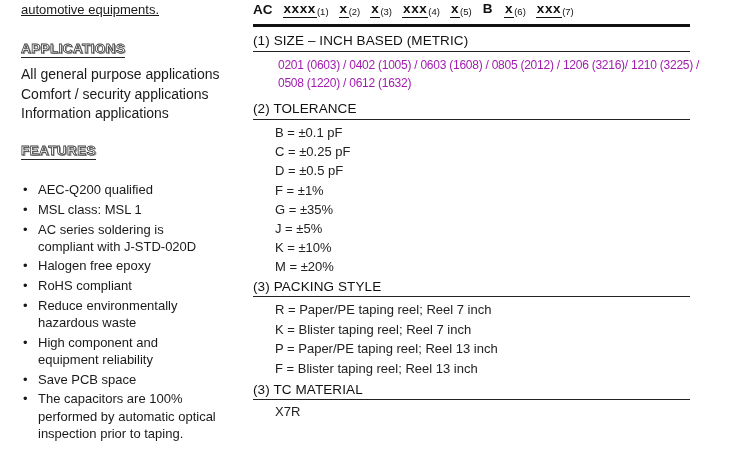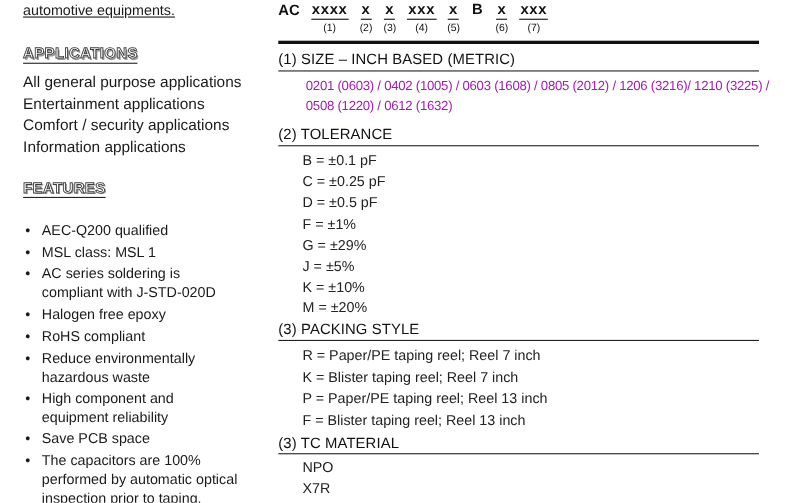--- a/index.html
+++ b/index.html
@@ -29,21 +29,21 @@
   .app-list { list-style:none; margin:7px 0 0; padding:0; font-size:14px; }
   .app-list li { line-height:19.7px; }
 
   .feat-list { list-style:none; margin:21px 0 0; padding:0; font-size:13px; width:201px; }
   .feat-list li { position:relative; padding-left:17px; line-height:17.2px; margin-bottom:2.5px; }
   .feat-list li::before { content:"\2022"; position:absolute; left:2px; top:0; font-size:13px; }
 
   .pn-block { padding-top:2px; display:flex; align-items:flex-start; gap:10px;
               font-weight:bold; font-size:13.5px; color:#111; }
   .pn-prefix { line-height:16px; }
-  .pn-group { display:flex; flex-direction:column; align-items:center; }
+  .pn-group { display:flex; flex-direction:row; align-items:center; }
   .pn-text { line-height:14px; padding:0 1px 1px; border-bottom:1.6px solid #111; letter-spacing:0.6px; }
   .pn-group.no-u .pn-text { border-bottom:none; }
   .pn-num { font-size:9.5px; font-weight:normal; margin-top:2px; line-height:11px; letter-spacing:0; }
 
   .thick-rule { height:2.6px; background:#111; margin-top:6px; }
   .sec-hdg { font-size:13.5px; line-height:17px; color:#111; letter-spacing:0.1px; }
   .sec-rule { height:1.2px; background:#222; margin-top:2px; }
   .s1 { margin-top:5px; }
   .s2 { margin-top:7px; }
   .s3 { margin-top:1px; }
@@ -61,21 +61,20 @@
 </style>
 </head>
 <body>
 
 <div class="left-col">
   <p class="intro">automotive equipments.</p>
 
   <h3 class="outline-hdg hdg-apps">APPLICATIONS</h3>
   <ul class="app-list">
     <li>All general purpose applications</li>
-    <li>Entertainment applications</li>
     <li>Comfort / security applications</li>
     <li>Information applications</li>
   </ul>
 
   <h3 class="outline-hdg hdg-feat">FEATURES</h3>
   <ul class="feat-list">
     <li>AEC-Q200 qualified</li>
     <li>MSL class: MSL 1</li>
     <li>AC series soldering is compliant with J-STD-020D</li>
     <li>Halogen free epoxy</li>
@@ -134,35 +133,34 @@
     <div>0508 (1220) / 0612 (1632)</div>
   </div>
 
   <div class="sec-hdg s2">(2) TOLERANCE</div>
   <div class="sec-rule"></div>
   <ul class="val-list tol-list">
     <li>B = ±0.1 pF</li>
     <li>C = ±0.25 pF</li>
     <li>D = ±0.5 pF</li>
     <li>F = ±1%</li>
-    <li>G = ±29%</li>
+    <li>G = ±35%</li>
     <li>J = ±5%</li>
     <li>K = ±10%</li>
     <li>M = ±20%</li>
   </ul>
 
   <div class="sec-hdg s3">(3) PACKING STYLE</div>
   <div class="sec-rule r3"></div>
   <ul class="val-list pack-list">
     <li>R = Paper/PE taping reel; Reel 7 inch</li>
     <li>K = Blister taping reel; Reel 7 inch</li>
     <li>P = Paper/PE taping reel; Reel 13 inch</li>
     <li>F = Blister taping reel; Reel 13 inch</li>
   </ul>
 
   <div class="sec-hdg s4">(3) TC MATERIAL</div>
   <div class="sec-rule r4"></div>
   <ul class="val-list tc-list">
-    <li>NPO</li>
     <li>X7R</li>
   </ul>
 
 </div>
 
 </body></html>

